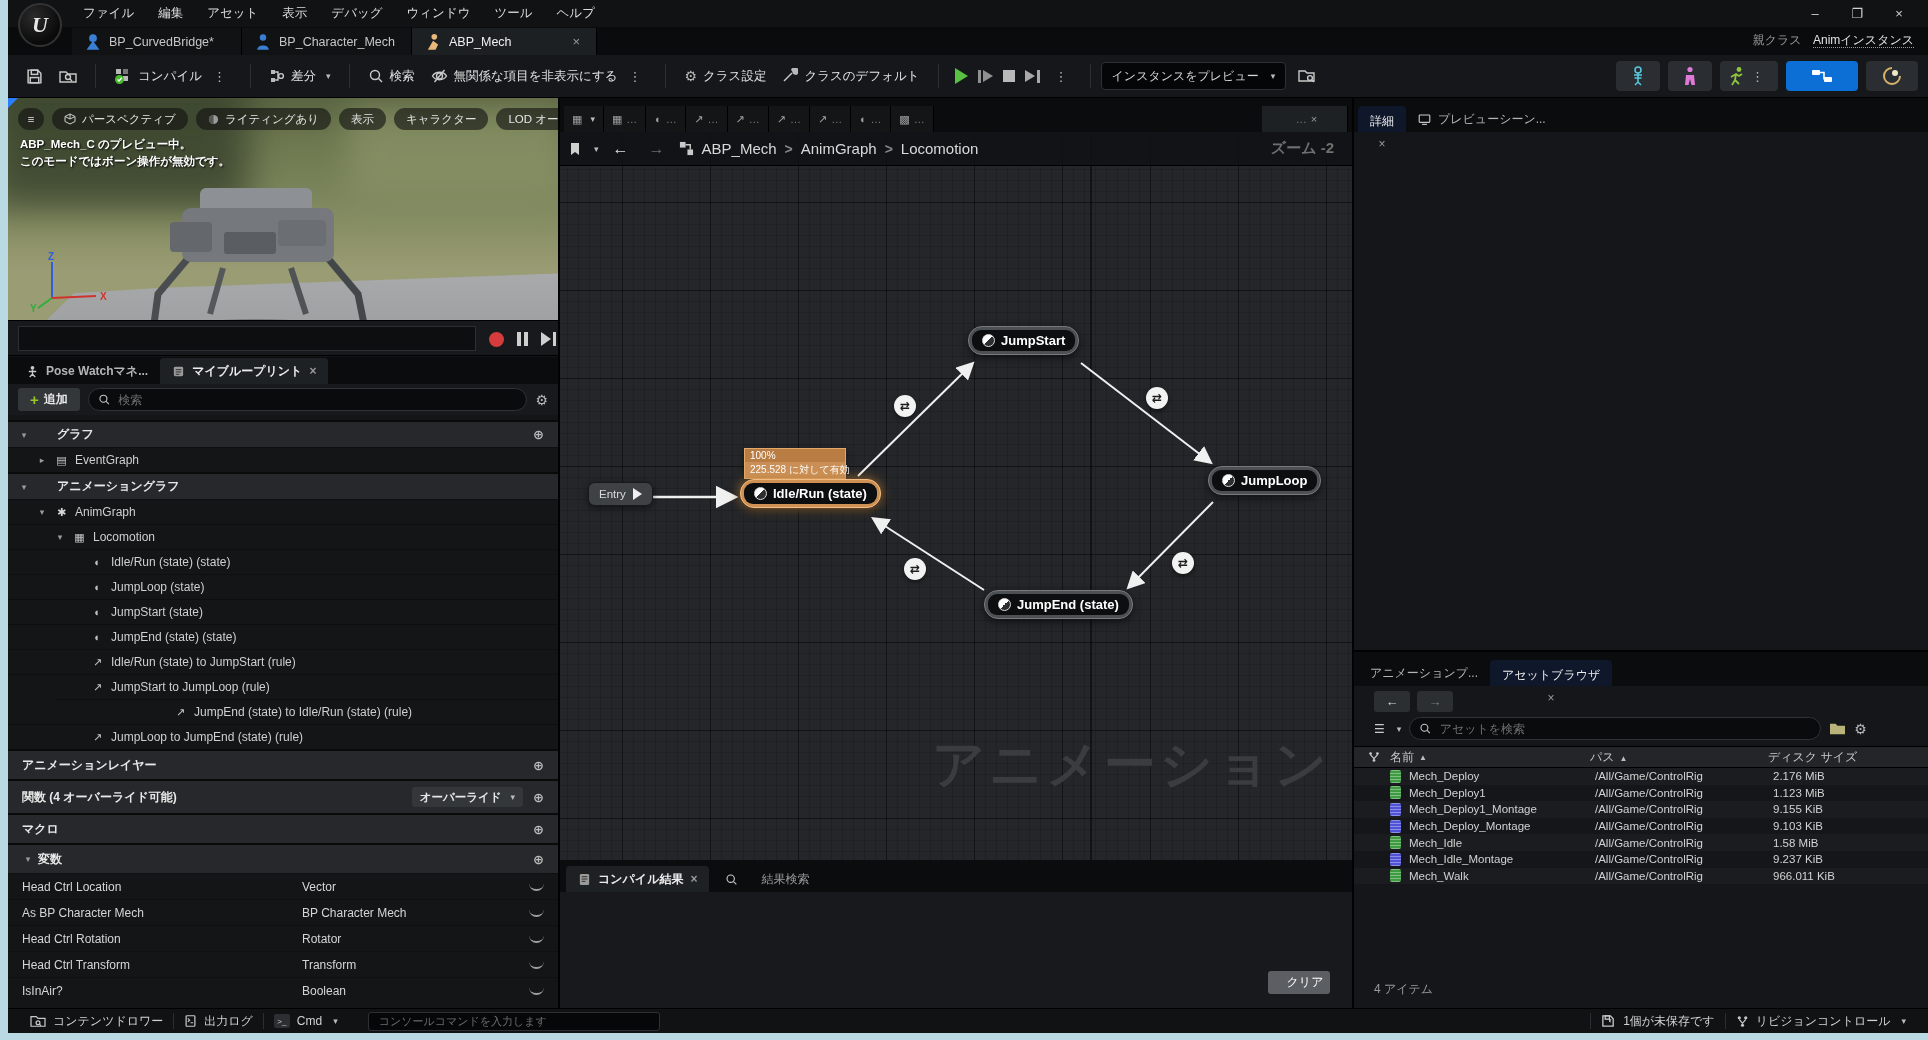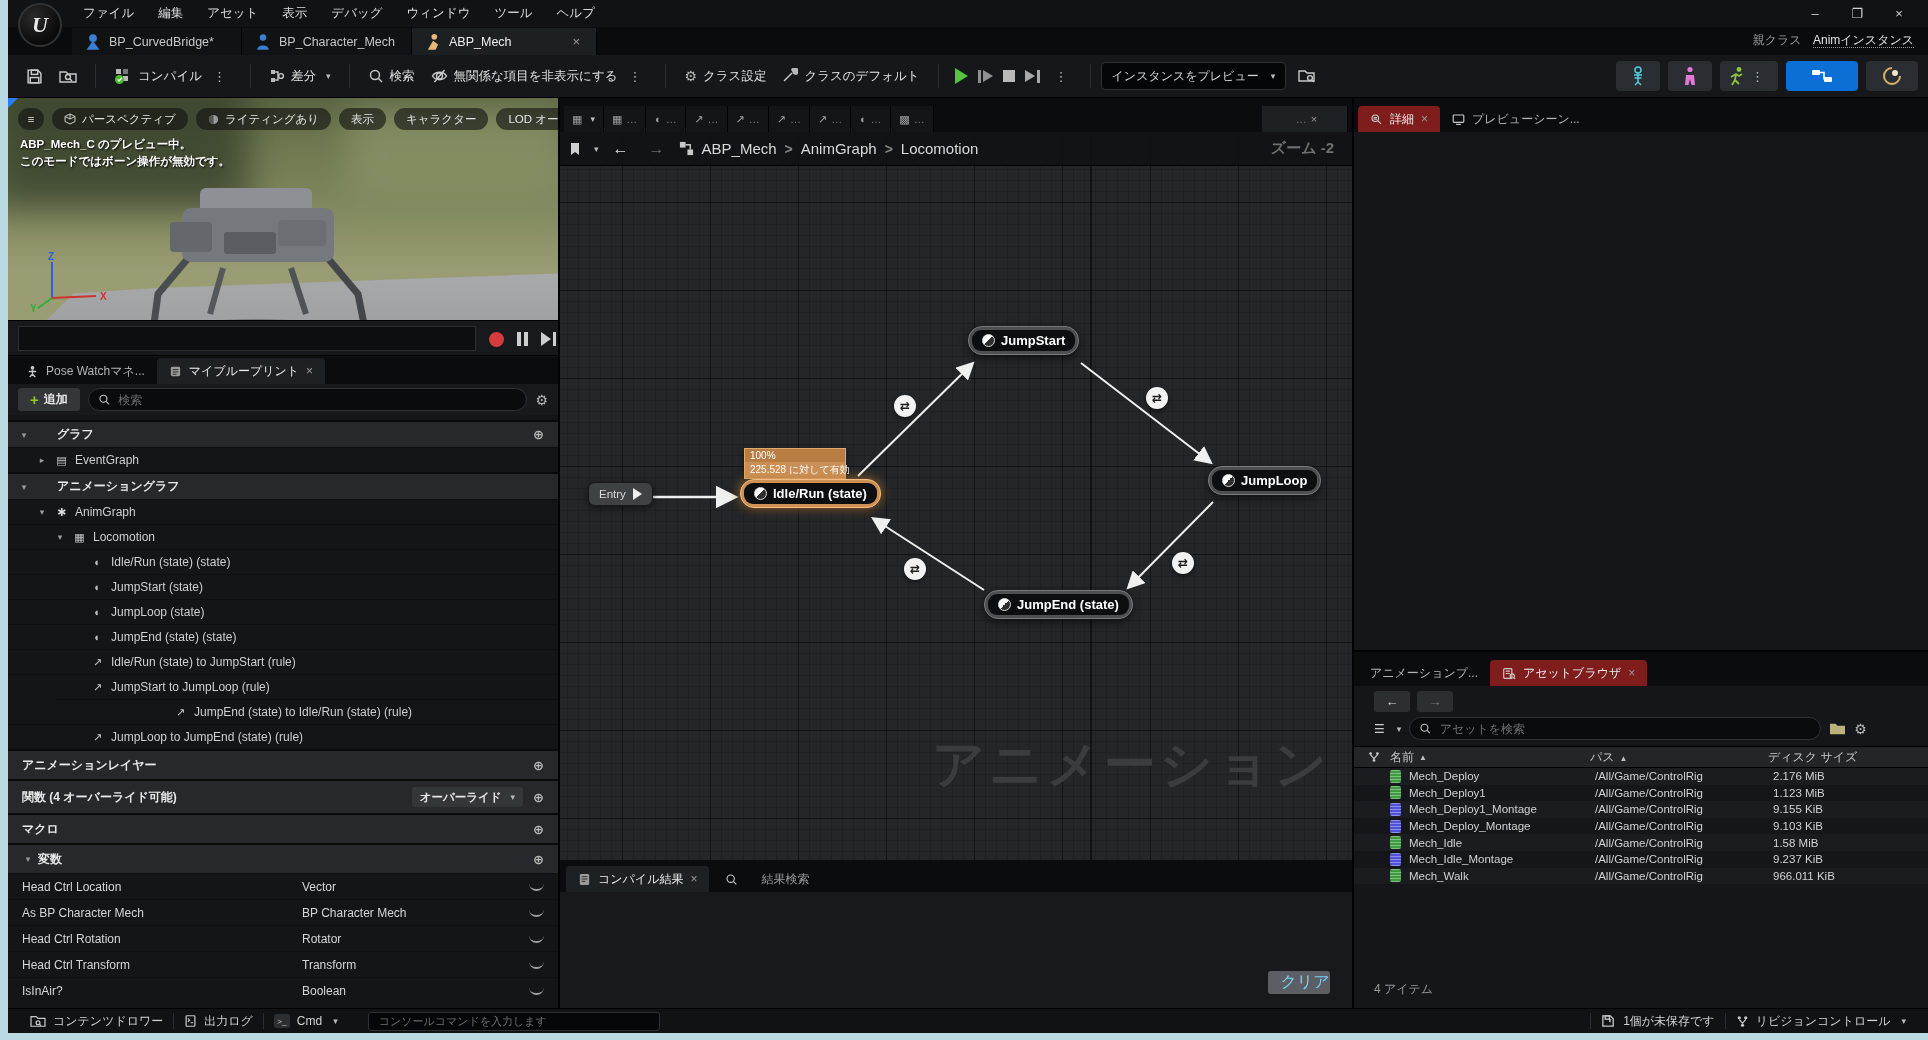--- a/index.html
+++ b/index.html
@@ -54,21 +54,21 @@
   .timeline{left:0;top:222px;width:550px;height:36px;background:#17191c;border-top:1px solid #000;border-bottom:1px solid #000;}
   .tl-track{position:absolute;left:10px;top:5px;width:458px;height:25px;background:#0d0e10;border:1px solid #2c2e31;}
   .tl-btn{position:absolute;top:8px;width:20px;height:20px;display:flex;align-items:center;justify-content:center;}
   .rec{width:15px;height:15px;border-radius:50%;background:#d63c3c;}
   .pausebars{display:flex;gap:3px;}
   .pausebars i{width:4px;height:14px;background:#cfcfcf;}
   .steptri{width:0;height:0;border-left:10px solid #cfcfcf;border-top:7px solid transparent;border-bottom:7px solid transparent;}
   .stepbar{width:3px;height:14px;background:#cfcfcf;margin-left:2px;}
   
   .ltabs{left:0;top:259px;width:550px;height:27px;background:#0b0c0e;display:flex;align-items:flex-end;}
-  .ltab{height:26px;display:flex;align-items:center;gap:7px;padding:0 12px;color:#b5b5b5;font-size:12px;}
+  .ltab{height:26px;display:flex;align-items:center;gap:7px;padding:0 12px;color:#b5b5b5;font-size:12px;font-weight:bold;}
   .ltab.active{background:#1e2124;color:#ececec;border-radius:4px 4px 0 0;}
   .addrow{left:0;top:286px;width:550px;height:31px;background:#17191c;display:flex;align-items:center;padding:0 10px;gap:8px;}
   .addbtn{height:23px;background:#33373a;border-radius:3px;display:flex;align-items:center;gap:5px;padding:0 12px;color:#ececec;font-weight:bold;}
   .addbtn .plus{color:#95c725;font-size:15px;font-weight:bold;}
   .searchpill{flex:1;height:23px;border-radius:12px;background:#0a0b0c;border:1px solid #303336;display:flex;align-items:center;gap:6px;padding:0 9px;}
   .searchpill input{background:transparent;border:none;outline:none;color:#cfcfcf;font-size:12px;width:100%;}
   .searchpill input::placeholder{color:#6f6f6f;}
   
   .tree{left:0;top:322px;width:550px;height:588px;overflow:hidden;background:#141517;}
   .trow{display:flex;align-items:center;height:25px;padding-left:10px;color:#cfcfcf;font-size:12px;gap:6px;border-top:1px solid rgba(0,0,0,.25);}
@@ -122,27 +122,27 @@
   .stateico{width:13px;height:13px;border-radius:50%;background:linear-gradient(135deg,#ffffff 50%,#2e2e2e 50%);flex:none;border:1px solid #ddd;}
   .entrynode{position:absolute;background:#3e4245;border:1px solid #17181a;border-radius:7px;display:flex;align-items:center;gap:7px;padding:5px 10px;color:#d9d9d9;font-size:11.5px;box-shadow:0 2px 6px rgba(0,0,0,.5);}
   .entrytri{width:0;height:0;border-left:9px solid #efefef;border-top:6px solid transparent;border-bottom:6px solid transparent;}
   .ttip{position:absolute;width:102px;border:1px solid #e2a968;background:#c98f57;color:#fff;font-size:10px;box-shadow:0 2px 6px rgba(0,0,0,.4);}
   .ttip .l1{background:#b97d43;padding:1px 5px;}
   .ttip .l2{padding:1px 5px;white-space:nowrap;}
   .tcircle{position:absolute;width:22px;height:22px;border-radius:50%;background:#f2f2f2;display:flex;align-items:center;justify-content:center;color:#1c1c1c;font-size:12px;font-weight:bold;box-shadow:0 2px 4px rgba(0,0,0,.5);}
   
   .compilebar{left:0;top:762px;width:792px;height:32px;background:#0b0c0e;display:flex;align-items:flex-end;}
   .compilebody{left:0;top:794px;width:792px;height:116px;background:#17191c;}
-  .clearbtn{position:absolute;right:22px;bottom:14px;width:62px;height:23px;background:#5b5f63;border-radius:3px;color:#7dd3fc;display:flex;align-items:center;justify-content:center;font-size:16px;padding-left:12px;}
+  .clearbtn{position:absolute;right:22px;bottom:14px;width:62px;height:23px;background:#5b5f63;border-radius:3px;color:#ffffff;display:flex;align-items:center;justify-content:center;font-size:12px;padding-left:12px;}
   .resultsearch{display:flex;align-items:center;gap:23px;color:#9a9a9a;margin-left:16px;height:26px;}
   
   .rightcol{left:1344px;top:98px;width:576px;height:910px;background:#141517;border-left:2px solid #020203;}
   .rtabs{display:flex;align-items:flex-end;height:34px;background:#0b0c0e;padding:0 4px;}
   .rtab{height:26px;display:flex;align-items:center;gap:7px;padding:0 12px;color:#b5b5b5;font-size:12px;}
-  .rtab.active{background:#7f1d1d;color:#ececec;border-radius:4px 4px 0 0;}
+  .rtab.active{background:#0f172a;color:#ececec;border-radius:4px 4px 0 0;flex-direction:column;}
   .detailsbody{height:518px;background:#141619;}
   .assetpanel{position:absolute;left:0;top:552px;width:574px;height:358px;background:#141619;border-top:2px solid #020203;}
   .navbtn{width:36px;height:21px;background:#2c2f32;border-radius:3px;display:flex;align-items:center;justify-content:center;color:#d8d8d8;margin-right:7px;font-size:13px;}
   .navbtn.dis{color:#777;}
   .ab-header{display:flex;align-items:center;height:22px;background:#232528;border-top:1px solid #000;border-bottom:1px solid #000;color:#c9c9c9;font-size:12px;}
   .ab-row{display:flex;align-items:center;height:16.6px;font-size:11.5px;color:#d2d2d2;}
   .ab-row:nth-child(odd){background:#1a1c1f;}
   .ai{width:11px;height:13px;border-radius:2px;flex:none;margin-right:8px;background-image:repeating-linear-gradient(0deg,rgba(255,255,255,.35) 0 1px,transparent 1px 3px);}
   .ai.t-seq{background-color:#3f9b41;}
   .ai.t-montage{background-color:#5053d6;}
@@ -497,28 +497,28 @@
           <div class="trow t-state" style="padding-left: 64px;">
             <span class="texp"></span>
             <span class="ticon"></span>
             <span class="tlabel">Idle/Run (state) (state)</span>
             <span class="tplus"></span>
           </div>
 
           <div class="trow t-state" style="padding-left: 64px;">
             <span class="texp"></span>
             <span class="ticon"></span>
-            <span class="tlabel">JumpStart (state)</span>
+            <span class="tlabel">JumpLoop (state)</span>
             <span class="tplus"></span>
           </div>
 
           <div class="trow t-state" style="padding-left: 64px;">
             <span class="texp"></span>
             <span class="ticon"></span>
-            <span class="tlabel">JumpLoop (state)</span>
+            <span class="tlabel">JumpStart (state)</span>
             <span class="tplus"></span>
           </div>
 
           <div class="trow t-state" style="padding-left: 64px;">
             <span class="texp"></span>
             <span class="ticon"></span>
             <span class="tlabel">JumpEnd (state) (state)</span>
             <span class="tplus"></span>
           </div>
 

